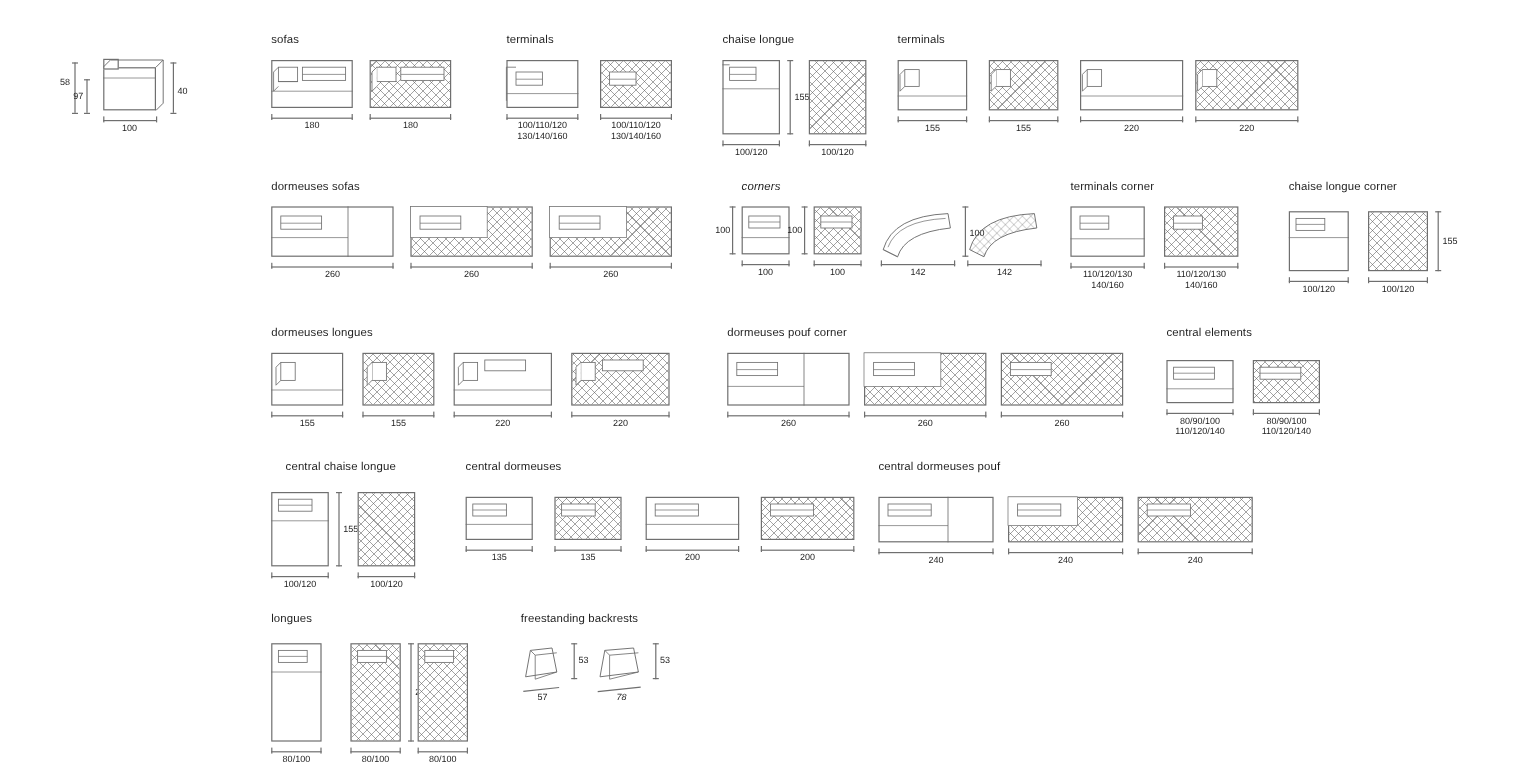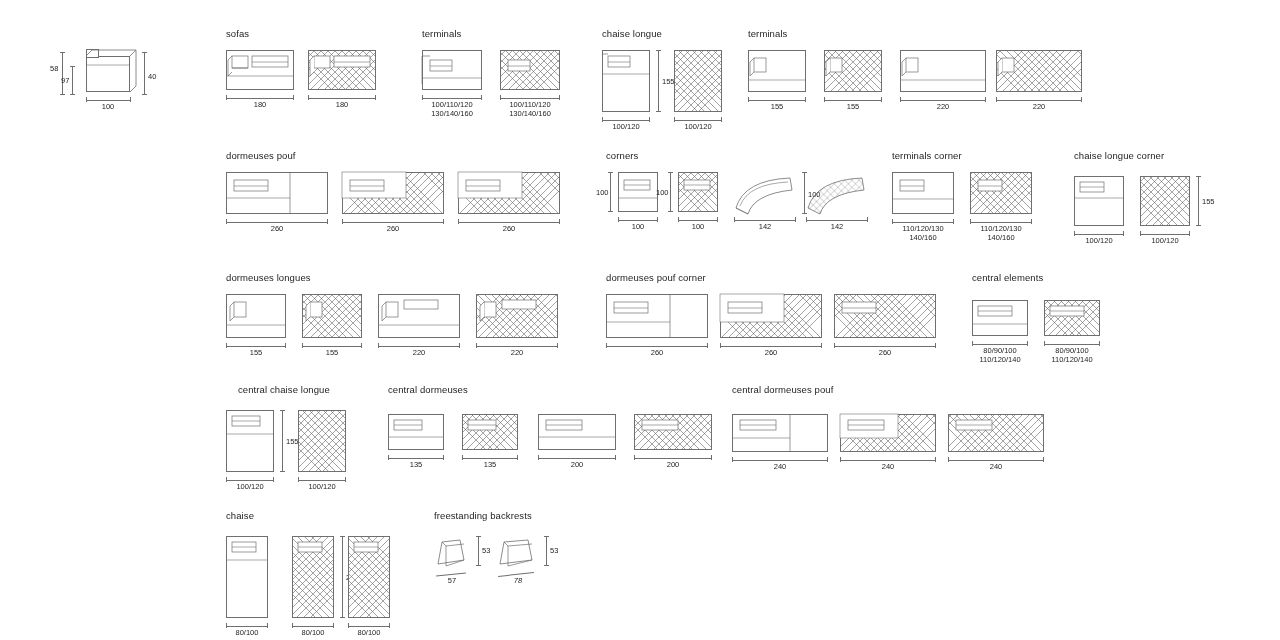--- a/index.html
+++ b/index.html
@@ -274,21 +274,21 @@
         <path d="M6,8 L2,12 L2,26 L6,22" fill="#ffffff" stroke="#6f6f6f" stroke-width="0.7"></path>
       </svg>
       <div class="dimline" style="left:0; top:50px; width:86px;"></div>
       <div class="tick" style="left:0; top:47px;"></div>
       <div class="tick" style="left:85px; top:47px;"></div>
       <div class="dimtext" style="left:0; top:52px; width:86px;">220</div>
     </div>
   </div>
 
   <div class="group" style="left:226px; top:150px;">
-    <div class="group-title" style="left:0; top:0;">dormeuses pouf</div>
+    <div class="group-title" style="left:0; top:0;">dormeuses sofas</div>
 
     <div class="item" style="left:0; top:22px;">
       <div class="plan plain" style="left:0; top:0; width:102px; height:42px;"></div>
       <svg class="lines" width="102" height="42">
         <rect x="8" y="8" width="34" height="11" fill="none" stroke="#6f6f6f" stroke-width="0.7"></rect>
         <line x1="8" y1="14" x2="42" y2="14" stroke="#6f6f6f" stroke-width="0.6"></line>
         <line x1="0" y1="26" x2="64" y2="26" stroke="#6f6f6f" stroke-width="0.6"></line>
         <line x1="64" y1="0" x2="64" y2="42" stroke="#6f6f6f" stroke-width="0.7"></line>
       </svg>
       <div class="dimline" style="left:0; top:50px; width:102px;"></div>
@@ -321,21 +321,21 @@
         <line x1="8" y1="14" x2="42" y2="14" stroke="#6f6f6f" stroke-width="0.6"></line>
       </svg>
       <div class="dimline" style="left:0; top:50px; width:102px;"></div>
       <div class="tick" style="left:0; top:47px;"></div>
       <div class="tick" style="left:101px; top:47px;"></div>
       <div class="dimtext" style="left:0; top:52px; width:102px;">260</div>
     </div>
   </div>
 
   <div class="group" style="left:606px; top:150px;">
-    <div class="group-title" style="left:0; top:0;">corners</div>
+    <div class="group-title" style="left:12px; top:0;font-style:italic;">corners</div>
 
     <div class="item" style="left:12px; top:22px;">
       <div class="plan plain" style="left:0; top:0; width:40px; height:40px;"></div>
       <svg class="lines" width="40" height="40">
         <rect x="6" y="8" width="26" height="10" fill="none" stroke="#6f6f6f" stroke-width="0.7"></rect>
         <line x1="6" y1="13" x2="32" y2="13" stroke="#6f6f6f" stroke-width="0.6"></line>
         <line x1="0" y1="26" x2="40" y2="26" stroke="#6f6f6f" stroke-width="0.6"></line>
       </svg>
       <div class="dimv" style="left:-8px; top:0; height:40px;"></div>
       <div class="tickh" style="left:-10px; top:0;"></div>
@@ -706,21 +706,21 @@
         <line x1="8" y1="11" x2="44" y2="11" stroke="#6f6f6f" stroke-width="0.6"></line>
       </svg>
       <div class="dimline" style="left:0; top:46px; width:96px;"></div>
       <div class="tick" style="left:0; top:43px;"></div>
       <div class="tick" style="left:95px; top:43px;"></div>
       <div class="dimtext" style="left:0; top:48px; width:96px;">240</div>
     </div>
   </div>
 
   <div class="group" style="left:226px; top:510px;">
-    <div class="group-title" style="left:0; top:0;">chaise</div>
+    <div class="group-title" style="left:0; top:0;">longues</div>
 
     <div class="item" style="left:0; top:26px;">
       <div class="plan plain" style="left:0; top:0; width:42px; height:82px;"></div>
       <svg class="lines" width="42" height="82">
         <rect x="6" y="6" width="24" height="10" fill="none" stroke="#6f6f6f" stroke-width="0.7"></rect>
         <line x1="6" y1="11" x2="30" y2="11" stroke="#6f6f6f" stroke-width="0.6"></line>
         <line x1="0" y1="24" x2="42" y2="24" stroke="#6f6f6f" stroke-width="0.6"></line>
       </svg>
       <div class="dimline" style="left:0; top:90px; width:42px;"></div>
       <div class="tick" style="left:0; top:87px;"></div>

